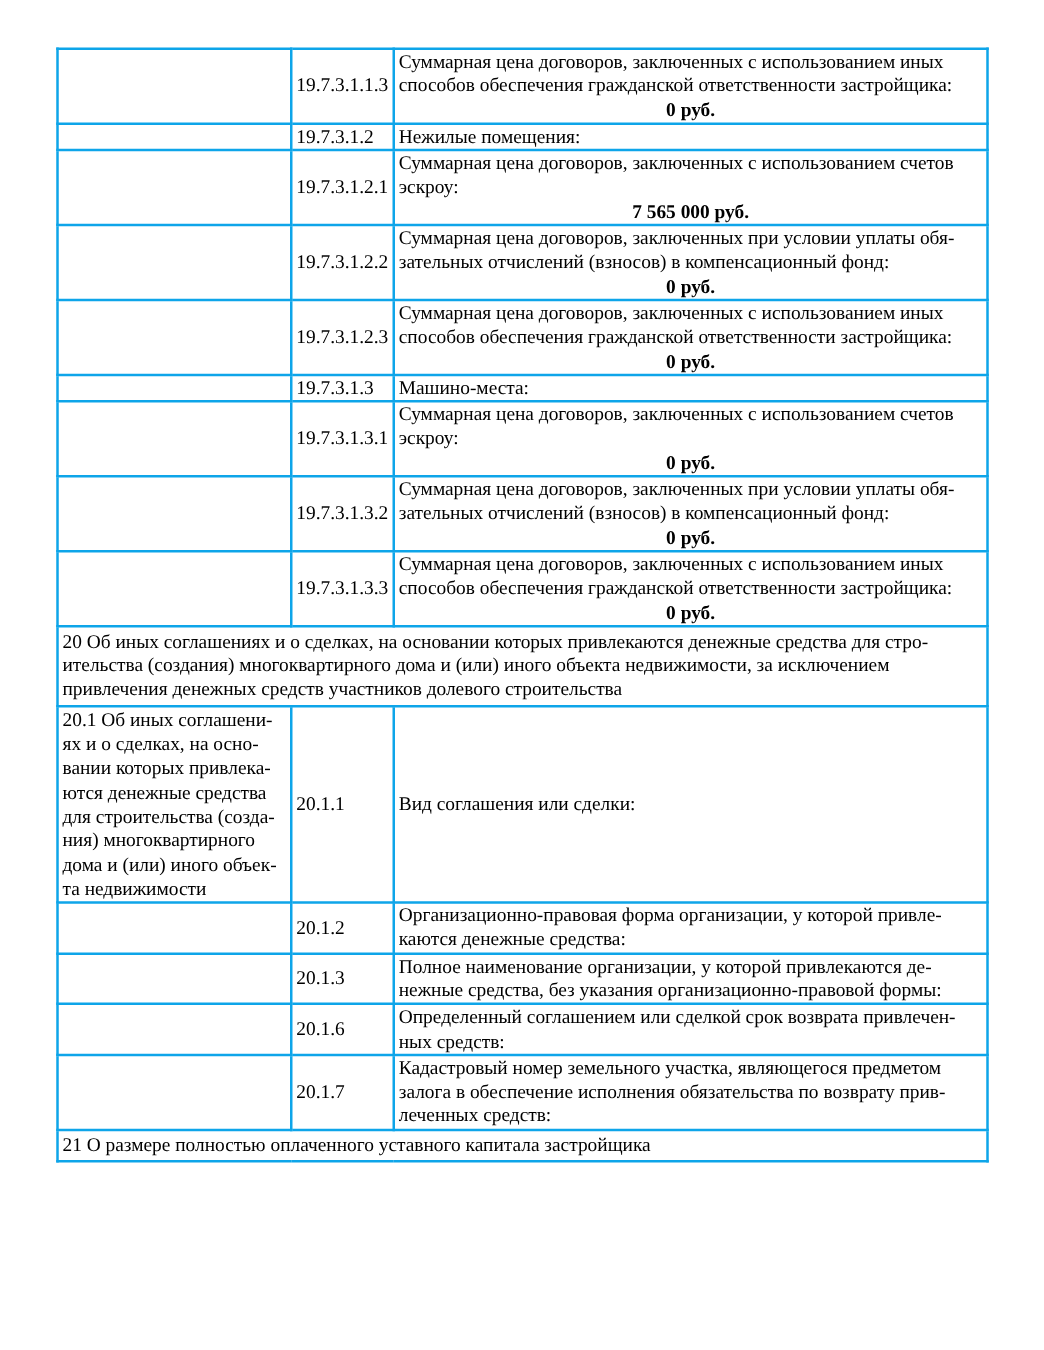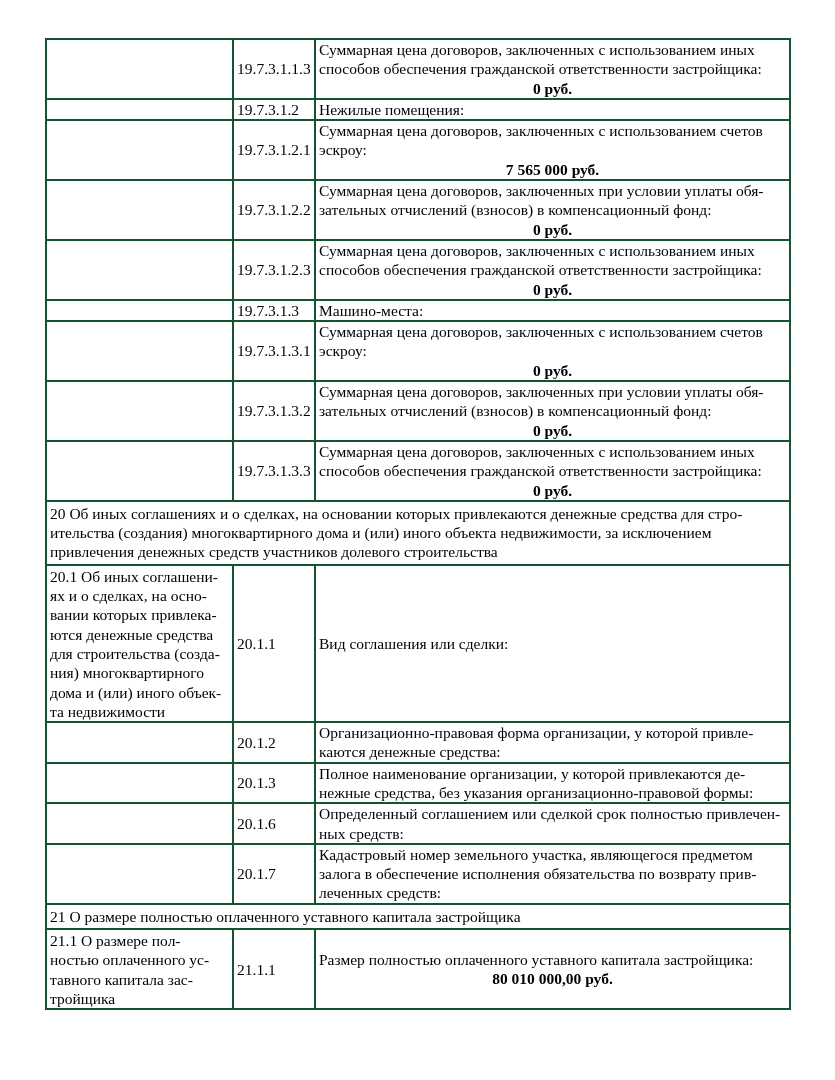--- a/index.html
+++ b/index.html
@@ -18,21 +18,21 @@
     position: absolute;
     left: 45px;
     top: 38px;
   }
   table.decl {
     border-collapse: collapse;
     table-layout: fixed;
     width: 744px;
   }
   table.decl td {
-    border: 2px solid #14532d;
+    border: 2px solid #0ea5e9;
     padding: 0 3px;
     vertical-align: middle;
     font-size: 15.5px;
     line-height: 19.3px;
     overflow: hidden;
   }
   col.c1 { width: 187px; }
   col.c2 { width: 82px; }
   col.c3 { width: 475px; }
   .label, .sidebar, .section-header {
@@ -178,44 +178,33 @@
         <td class="code">20.1.3</td>
         <td class="desc">
           <div class="label">Полное наименование организации, у которой привлекаются де-
 нежные средства, без указания организационно-правовой формы:</div>
         </td>
       </tr>
       <tr>
         <td class="empty"></td>
         <td class="code">20.1.6</td>
         <td class="desc">
-          <div class="label">Определенный соглашением или сделкой срок полностью привлечен-
+          <div class="label">Определенный соглашением или сделкой срок возврата привлечен-
 ных средств:</div>
         </td>
       </tr>
       <tr>
         <td class="empty"></td>
         <td class="code">20.1.7</td>
         <td class="desc">
           <div class="label">Кадастровый номер земельного участка, являющегося предметом
 залога в обеспечение исполнения обязательства по возврату прив-
 леченных средств:</div>
         </td>
       </tr>
 
       <tr>
         <td class="section-header" colspan="3">21 О размере полностью оплаченного уставного капитала застройщика</td>
       </tr>
 
-      <tr>
-        <td class="sidebar">21.1 О размере пол-
-ностью оплаченного ус-
-тавного капитала зас-
-тройщика</td>
-        <td class="code">21.1.1</td>
-        <td class="desc">
-          <div class="label">Размер полностью оплаченного уставного капитала застройщика:</div>
-          <div class="value">80 010 000,00 руб.</div>
-        </td>
-      </tr>
     </tbody>
   </table>
 </div>
 
 </body></html>

